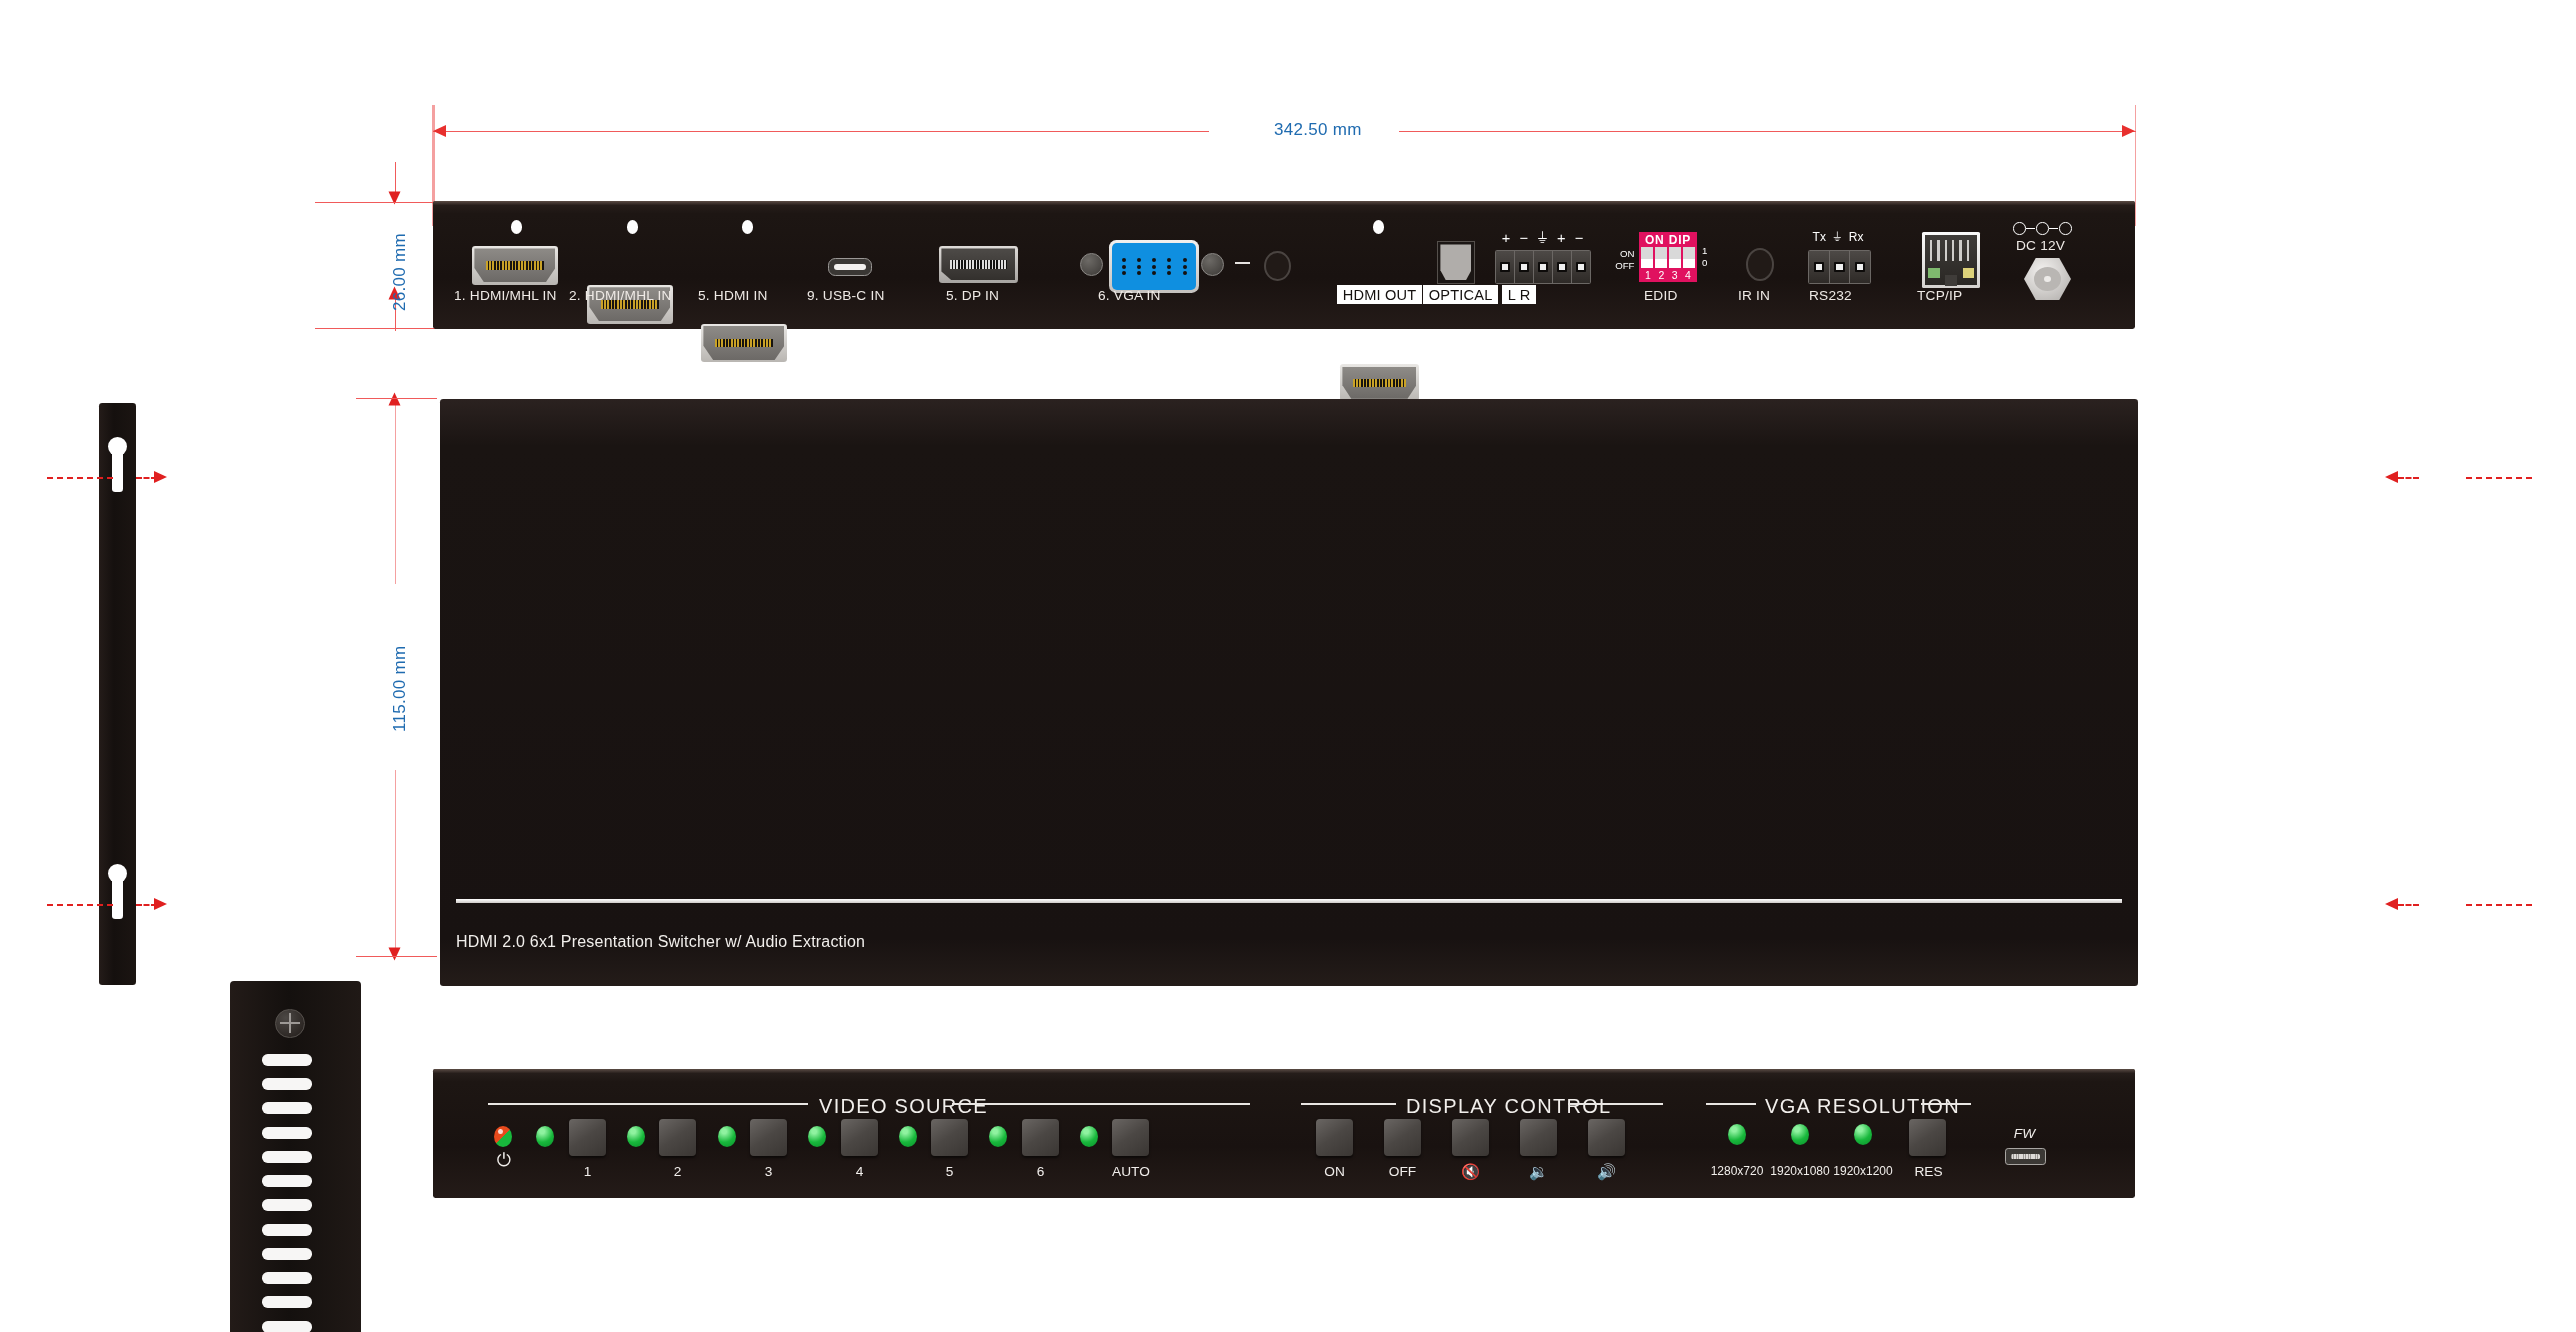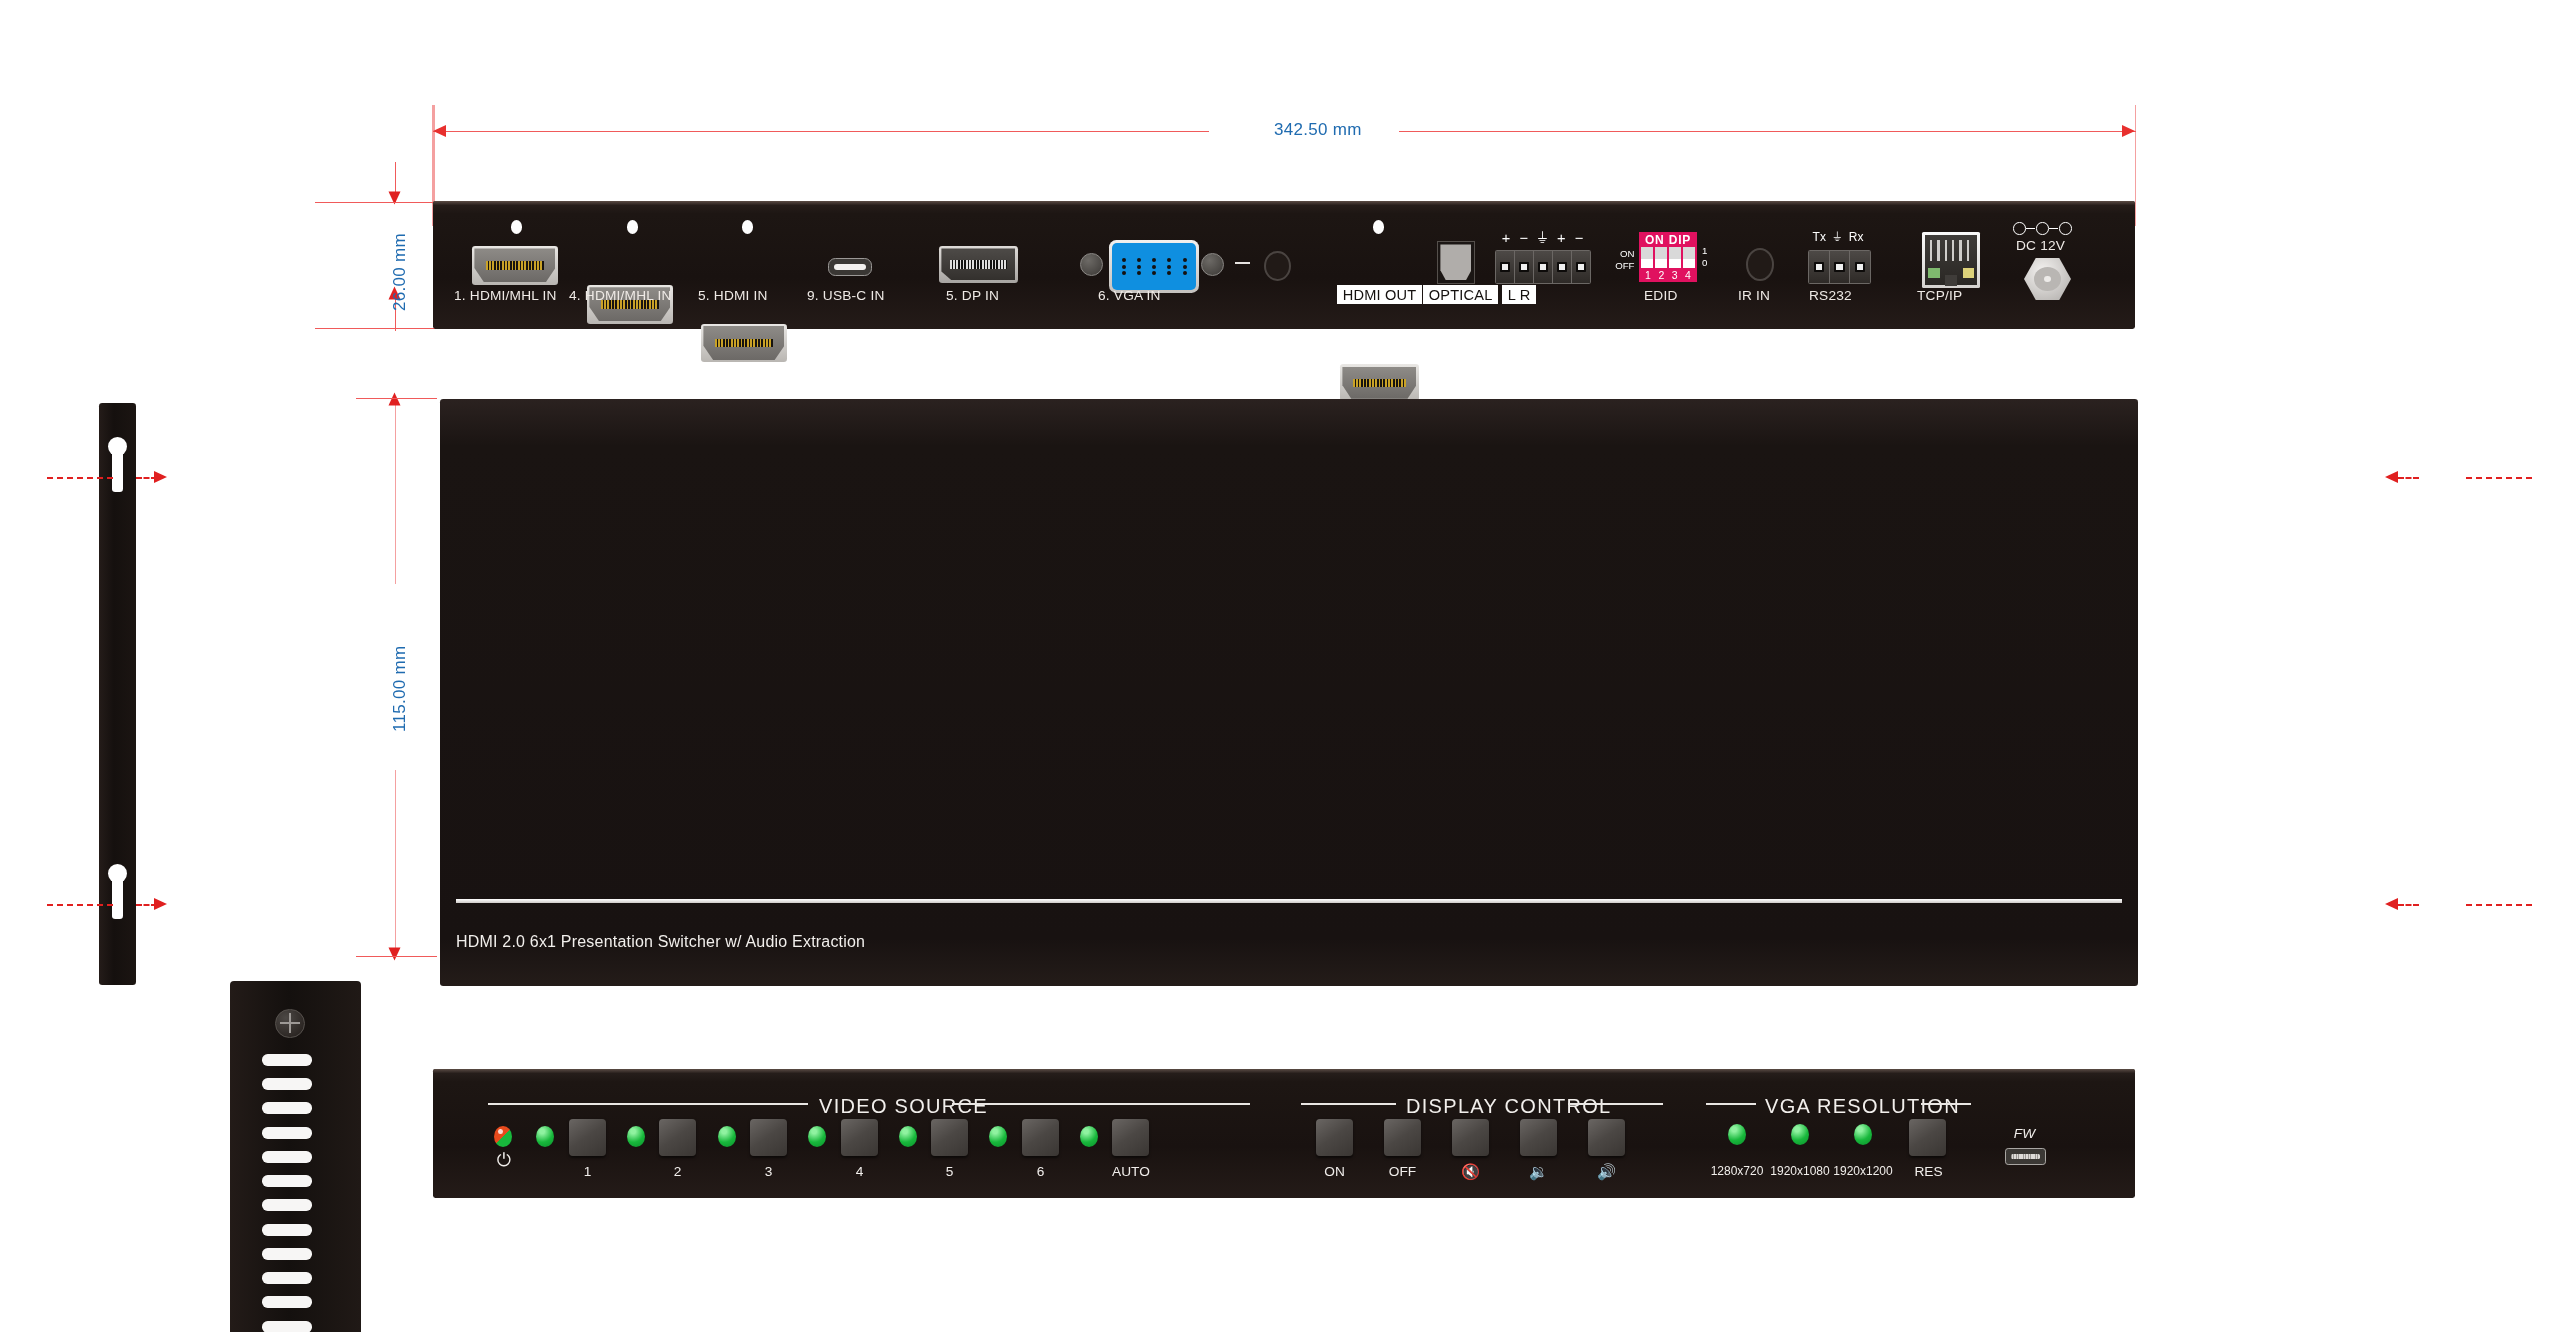--- a/index.html
+++ b/index.html
@@ -172,21 +172,21 @@
         <div class="hdmi-pins"></div>
       </div>
   </div>
   <div class="abs plabel" style="left:21px;top:87px;">1. HDMI/MHL IN</div>
 
   <div class="abs hdmi" style="left:154px;top:45px;width:81px;height:34px;">
     <div class="hdmi-in">
         <div class="hdmi-pins"></div>
       </div>
   </div>
-  <div class="abs plabel" style="left:136px;top:87px;">4. HDMI/MHL IN</div>
+  <div class="abs plabel" style="left:136px;top:87px;">2. HDMI/MHL IN</div>
 
   <div class="abs hdmi" style="left:268px;top:45px;width:81px;height:34px;">
     <div class="hdmi-in">
         <div class="hdmi-pins"></div>
       </div>
   </div>
   <div class="abs plabel" style="left:265px;top:87px;">5. HDMI IN</div>
 
   <div class="abs usbc" style="left:395px;top:57px;width:42px;height:16px;">
     <div class="usbc-in"></div>

